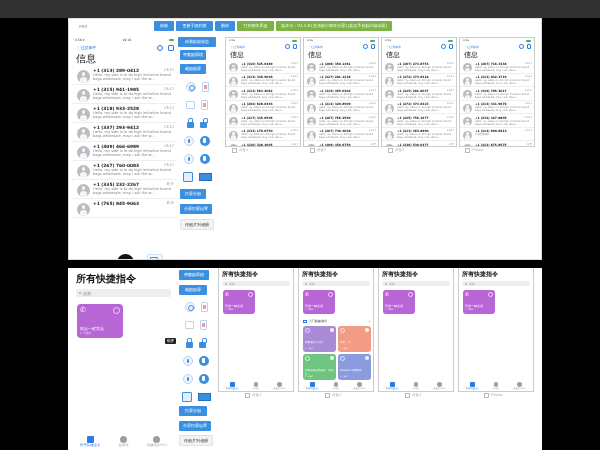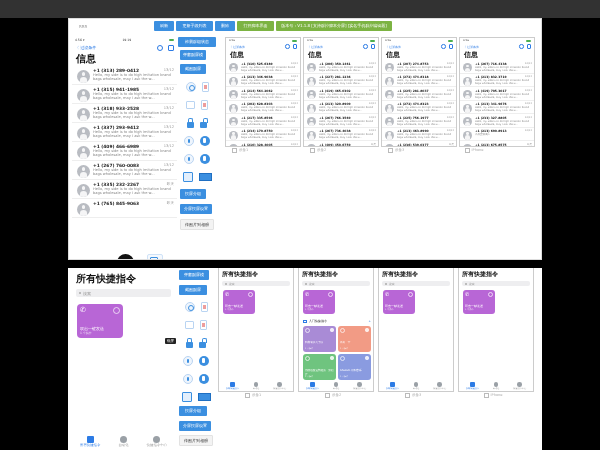--- a/index.html
+++ b/index.html
@@ -15,21 +15,21 @@
 .btn.green{background:#7cb342;}
 .btn.gray{background:#f3f3f3;color:#333;border:1px solid #e2e2e2;}
 .phone{position:absolute;background:#fff;overflow:hidden;}
 .phone.main{left:3px;top:18px;width:105px;height:222px;}
 .statusbar{height:6px;font-size:3px;color:#333;display:flex;justify-content:space-between;padding:0 3px;align-items:center;}
 .statusbar .batt{width:5px;height:2px;background:#4caf50;border-radius:1px;}
 .navrow{height:9px;display:flex;align-items:center;padding:0 3px;font-size:4px;color:#2c7be5;}
 .navrow .spacer{flex:1;}
 .navrow .ic{width:6px;height:6px;border:0.7px solid #2c7be5;border-radius:50%;margin-left:5px;}
 .navrow .ic.sq{border-radius:1px;}
-.title{font-weight:bold;color:#111;padding:0 4px;}
+.title{font-weight:normal;color:#111;padding:0 4px;}
 .msg{display:flex;align-items:flex-start;padding:2px 3px 2px 5px;border-bottom:0.5px solid #eee;}
 .avatar{border-radius:50%;background:#b9bcc2;flex:none;position:relative;overflow:hidden;}
 .avatar::before{content:"";position:absolute;left:35%;top:18%;width:30%;height:30%;border-radius:50%;background:#fff;opacity:.85;}
 .avatar::after{content:"";position:absolute;left:20%;top:55%;width:60%;height:50%;border-radius:50% 50% 0 0;background:#fff;opacity:.85;}
 .msg-body{flex:1;min-width:0;margin-left:3px;}
 .msg-top{display:flex;justify-content:space-between;}
 .msg-num{font-weight:bold;color:#222;white-space:nowrap;}
 .msg-date{color:#999;white-space:nowrap;}
 .msg-text{color:#888;line-height:1.25;overflow:hidden;}
 .main .avatar{width:13px;height:13px;margin-top:2px;}

